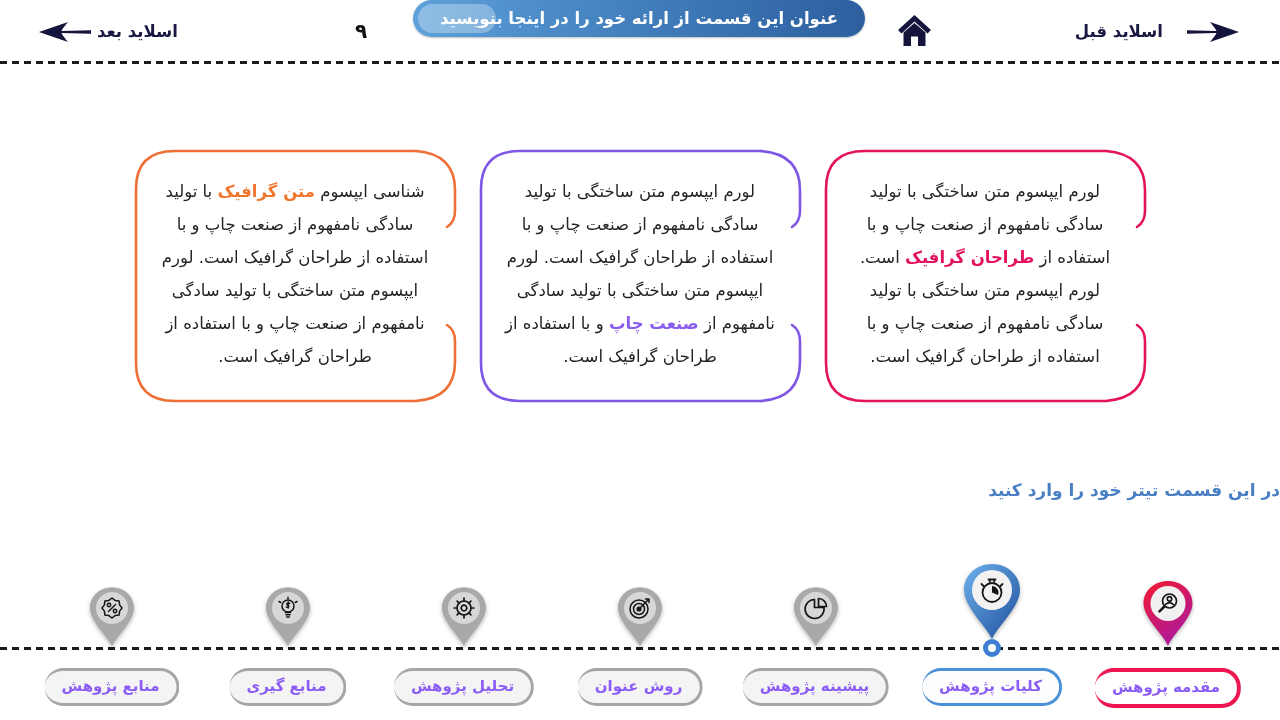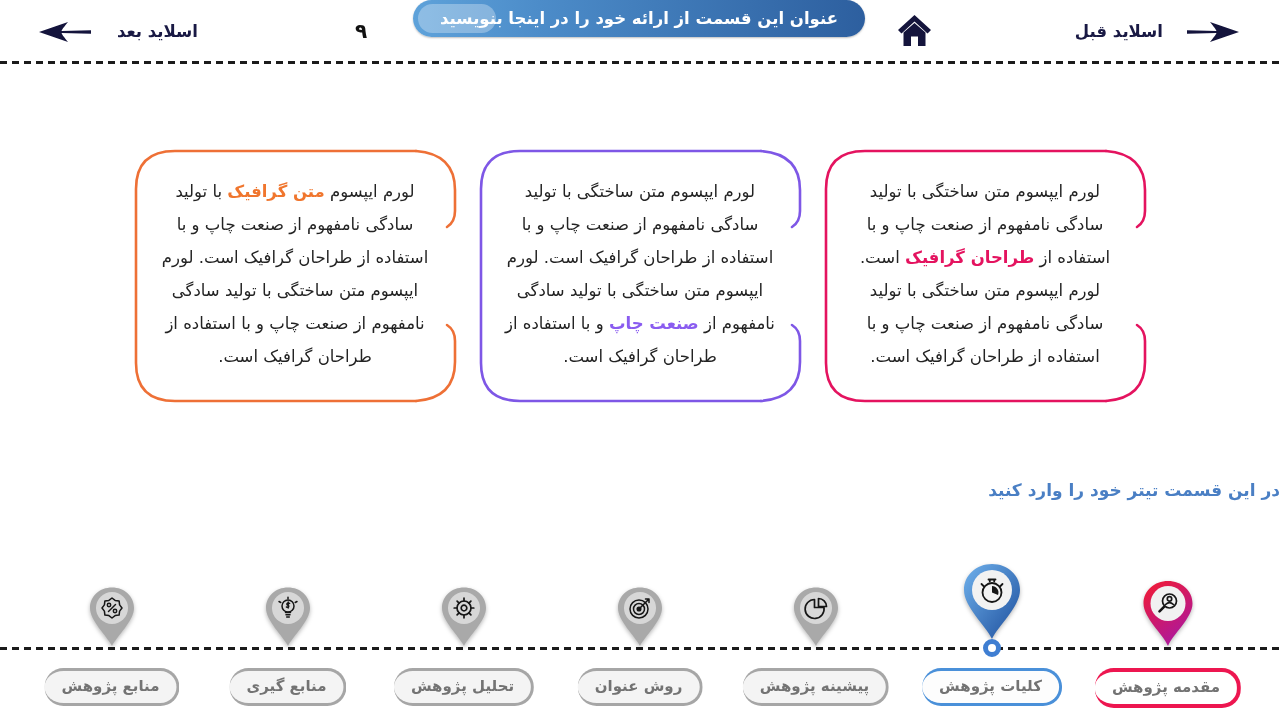--- a/index.html
+++ b/index.html
@@ -5,21 +5,21 @@
   html,body{margin:0;padding:0;background:#fff;}
   .page{position:relative;width:1280px;height:720px;overflow:hidden;background:#ffffff;
         font-family:"DejaVu Sans","Liberation Sans",sans-serif;color:#191944;}
   .dashed{position:absolute;left:0;right:0;height:3px;
           background:repeating-linear-gradient(to right,#1b1b1b 0 7px,transparent 7px 12px);}
   .dash-top{top:61px;}
   .dash-bottom{top:647px;z-index:1;}
 
   
   .hdr-label{position:absolute;top:31px;transform:translateY(-50%);
-             font-size:16.5px;font-weight:700;color:#191944;cursor:pointer;white-space:nowrap;margin-left:20px;}
+             font-size:16.5px;font-weight:700;color:#191944;cursor:pointer;white-space:nowrap;}
   .hdr-arrow{position:absolute;top:21px;cursor:pointer;}
   .page-num{position:absolute;left:355px;top:31px;transform:translateY(-50%);
             font-size:20px;font-weight:700;color:#111;}
   .title-pill{position:absolute;left:413px;top:0;width:452px;height:37px;border-radius:19px;
               background:linear-gradient(90deg,#5ea2da 0%,#4c8cc9 28%,#2d5f9f 100%);
               box-shadow:0 1px 2px rgba(0,0,0,.25);cursor:pointer;}
   .title-pill::before{content:"";position:absolute;left:5px;top:4px;width:78px;height:29px;
               border-radius:15px;background:rgba(255,255,255,.30);}
   .title-pill span{position:absolute;inset:0;display:flex;align-items:center;justify-content:center;
               color:#fff;font-size:16.5px;font-weight:700;direction:rtl;}
@@ -43,21 +43,21 @@
   .tl-item{position:relative;}
   .pin{position:absolute;left:50%;transform:translateX(-50%);z-index:2;cursor:pointer;
        filter:drop-shadow(0 2px 2px rgba(0,0,0,.28));}
   .pin-gray{bottom:72px;}
   .pin-pink{bottom:72px;}
   .pin-blue{bottom:79px;}
   .ring-dot{position:absolute;left:50%;top:71px;transform:translateX(-50%);z-index:3;
             width:8px;height:8px;border:5px solid #3f7ed2;border-radius:50%;background:#fff;}
   .tl-label{position:absolute;top:100px;left:50%;transform:translateX(-50%);z-index:2;white-space:nowrap;}
   .pill{display:inline-block;direction:rtl;padding:6px 17px 8px;font-size:15px;font-weight:700;
-        color:#737373;background:#f4f4f4;border:3px solid #a6a6a6;border-left:none;
+        color:#8b5cf6;background:#f4f4f4;border:3px solid #a6a6a6;border-left:none;
         border-radius:19px;cursor:pointer;}
   .pill-blue{border-color:#4a90d9;background:#fdfdfd;border-width:3.5px;}
   .pill-red{border-color:#ed1650;background:#fff;border-width:4px;}
 </style>
 </head>
 <body>
 
 <div class="page">
 
   <svg width="0" height="0" style="position:absolute">
@@ -121,21 +121,21 @@
     </div>
 
     <div class="brace-box">
       <svg viewBox="0 0 332 256">
         <g fill="none" stroke-width="2.6" stroke-linecap="round" stroke="#ee7036">
           <path d="M287 3 L46 3 Q7 3 7 41 L7 215 Q7 253 46 253 L287 253"></path>
           <path d="M287 3 Q326 6 326 42 L326 63 Q326 74 318 79"></path>
           <path d="M287 253 Q326 250 326 214 L326 193 Q326 182 318 177"></path>
         </g>
       </svg>
-      <div class="box-text"><span>لورم ایپسوم </span><span style="color: rgb(240, 118, 46); font-weight: 700;">متن گرافیک</span><span> با تولید سادگی نامفهوم از صنعت چاپ و با استفاده از طراحان گرافیک است. لورم ایپسوم متن ساختگی با تولید سادگی نامفهوم از صنعت چاپ و با استفاده از طراحان  گرافیک است.</span></div>
+      <div class="box-text"><span>شناسی ایپسوم </span><span style="color: rgb(240, 118, 46); font-weight: 700;">متن گرافیک</span><span> با تولید سادگی نامفهوم از صنعت چاپ و با استفاده از طراحان گرافیک است. لورم ایپسوم متن ساختگی با تولید سادگی نامفهوم از صنعت چاپ و با استفاده از طراحان  گرافیک است.</span></div>
     </div>
 
   </div>
 
   <div class="section-title">در این قسمت تیتر خود را وارد کنید</div>
 
   <div class="dashed dash-bottom"></div>
 
   <div class="timeline">
 

